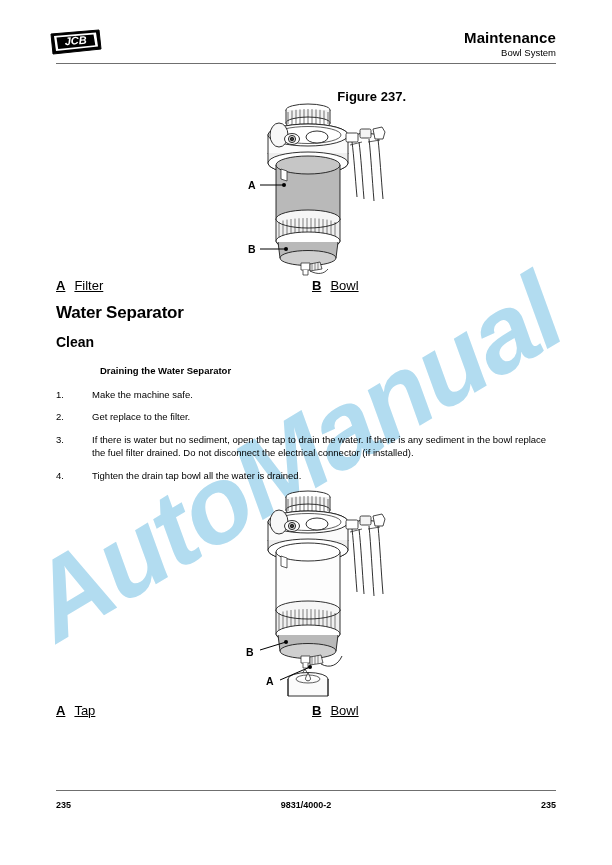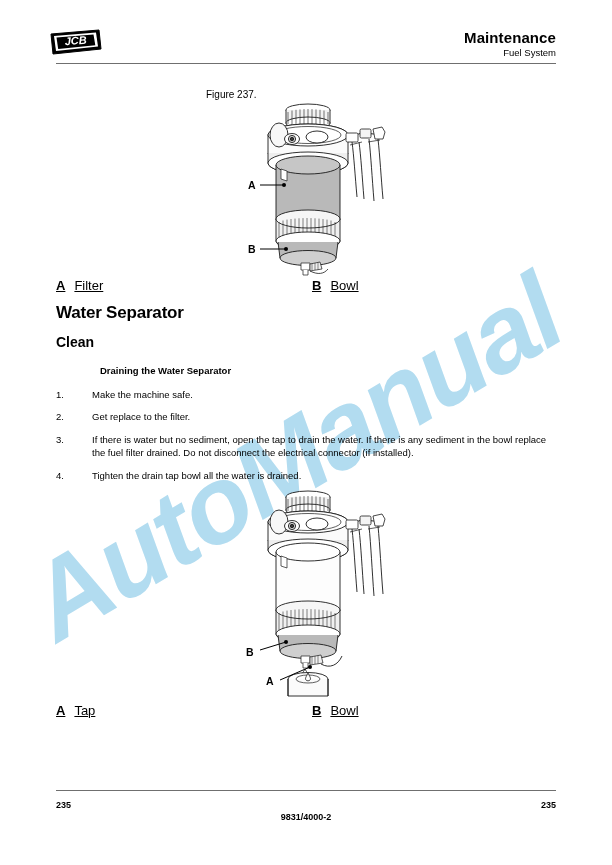--- a/index.html
+++ b/index.html
@@ -86,23 +86,23 @@
     width: 500px;
     height: 1px;
     background: #6f6f6f;
   }
   .rule-header { top: 63px; }
   .rule-footer { top: 790px; }
 
   
   .fig-caption {
     position: absolute;
-    font-size: 10px;
-    font-weight: normal;
-    text-align: left;
+    font-size: 13px;
+    font-weight: bold;
+    text-align: right;
     width: 200px;
     z-index: 8;
   }
   .fig1-caption { left: 206px; top: 89px; }
   .fig2-caption { left: 206px; top: 476px; }
 
   .figure {
     position: absolute;
     z-index: 6;
   }
@@ -189,21 +189,21 @@
     z-index: 10;
   }
   .footer-left {
     position: absolute;
     left: 0;
     top: 0;
   }
   .footer-center {
     position: absolute;
     left: 0;
-    top: 12px;
+    top: 0;
     width: 500px;
     text-align: center;
   }
   .footer-right {
     position: absolute;
     right: 0;
     top: 0;
   }
 </style>
 </head>
@@ -219,21 +219,21 @@
     <div class="logo">
       <svg width="54" height="26" viewBox="0 0 54 26" xmlns="http://www.w3.org/2000/svg">
         <polygon points="2,5 50,1 52,20 4,25" fill="#000000" stroke="#000000" stroke-width="1"></polygon>
         <polygon points="5,7 47,3.5 49,17.5 7,22" fill="#ffffff"></polygon>
         <polygon points="7.5,8.5 44.5,5.5 46.3,16.2 9.2,20" fill="#000000"></polygon>
         <text x="27" y="15.5" font-family="Liberation Sans, sans-serif" font-size="11" font-weight="bold" font-style="italic" fill="#ffffff" text-anchor="middle" transform="rotate(-4 27 15.5)">JCB</text>
       </svg>
     </div>
     <div class="header-titles">
       <div class="header-main">Maintenance</div>
-      <div class="header-sub">Fuel System</div>
+      <div class="header-sub">Bowl System</div>
     </div>
     <div class="rule rule-header"></div>
   </div>
 
   <div class="fig-caption fig1-caption">Figure 237.</div>
 
   <div class="figure fig1">
     <svg width="170" height="175" viewBox="0 0 170 175" xmlns="http://www.w3.org/2000/svg" stroke="#1a1a1a" fill="none" stroke-width="0.9" stroke-linejoin="round">
 
       <ellipse cx="86" cy="9" rx="22" ry="6" fill="#ffffff"></ellipse>

